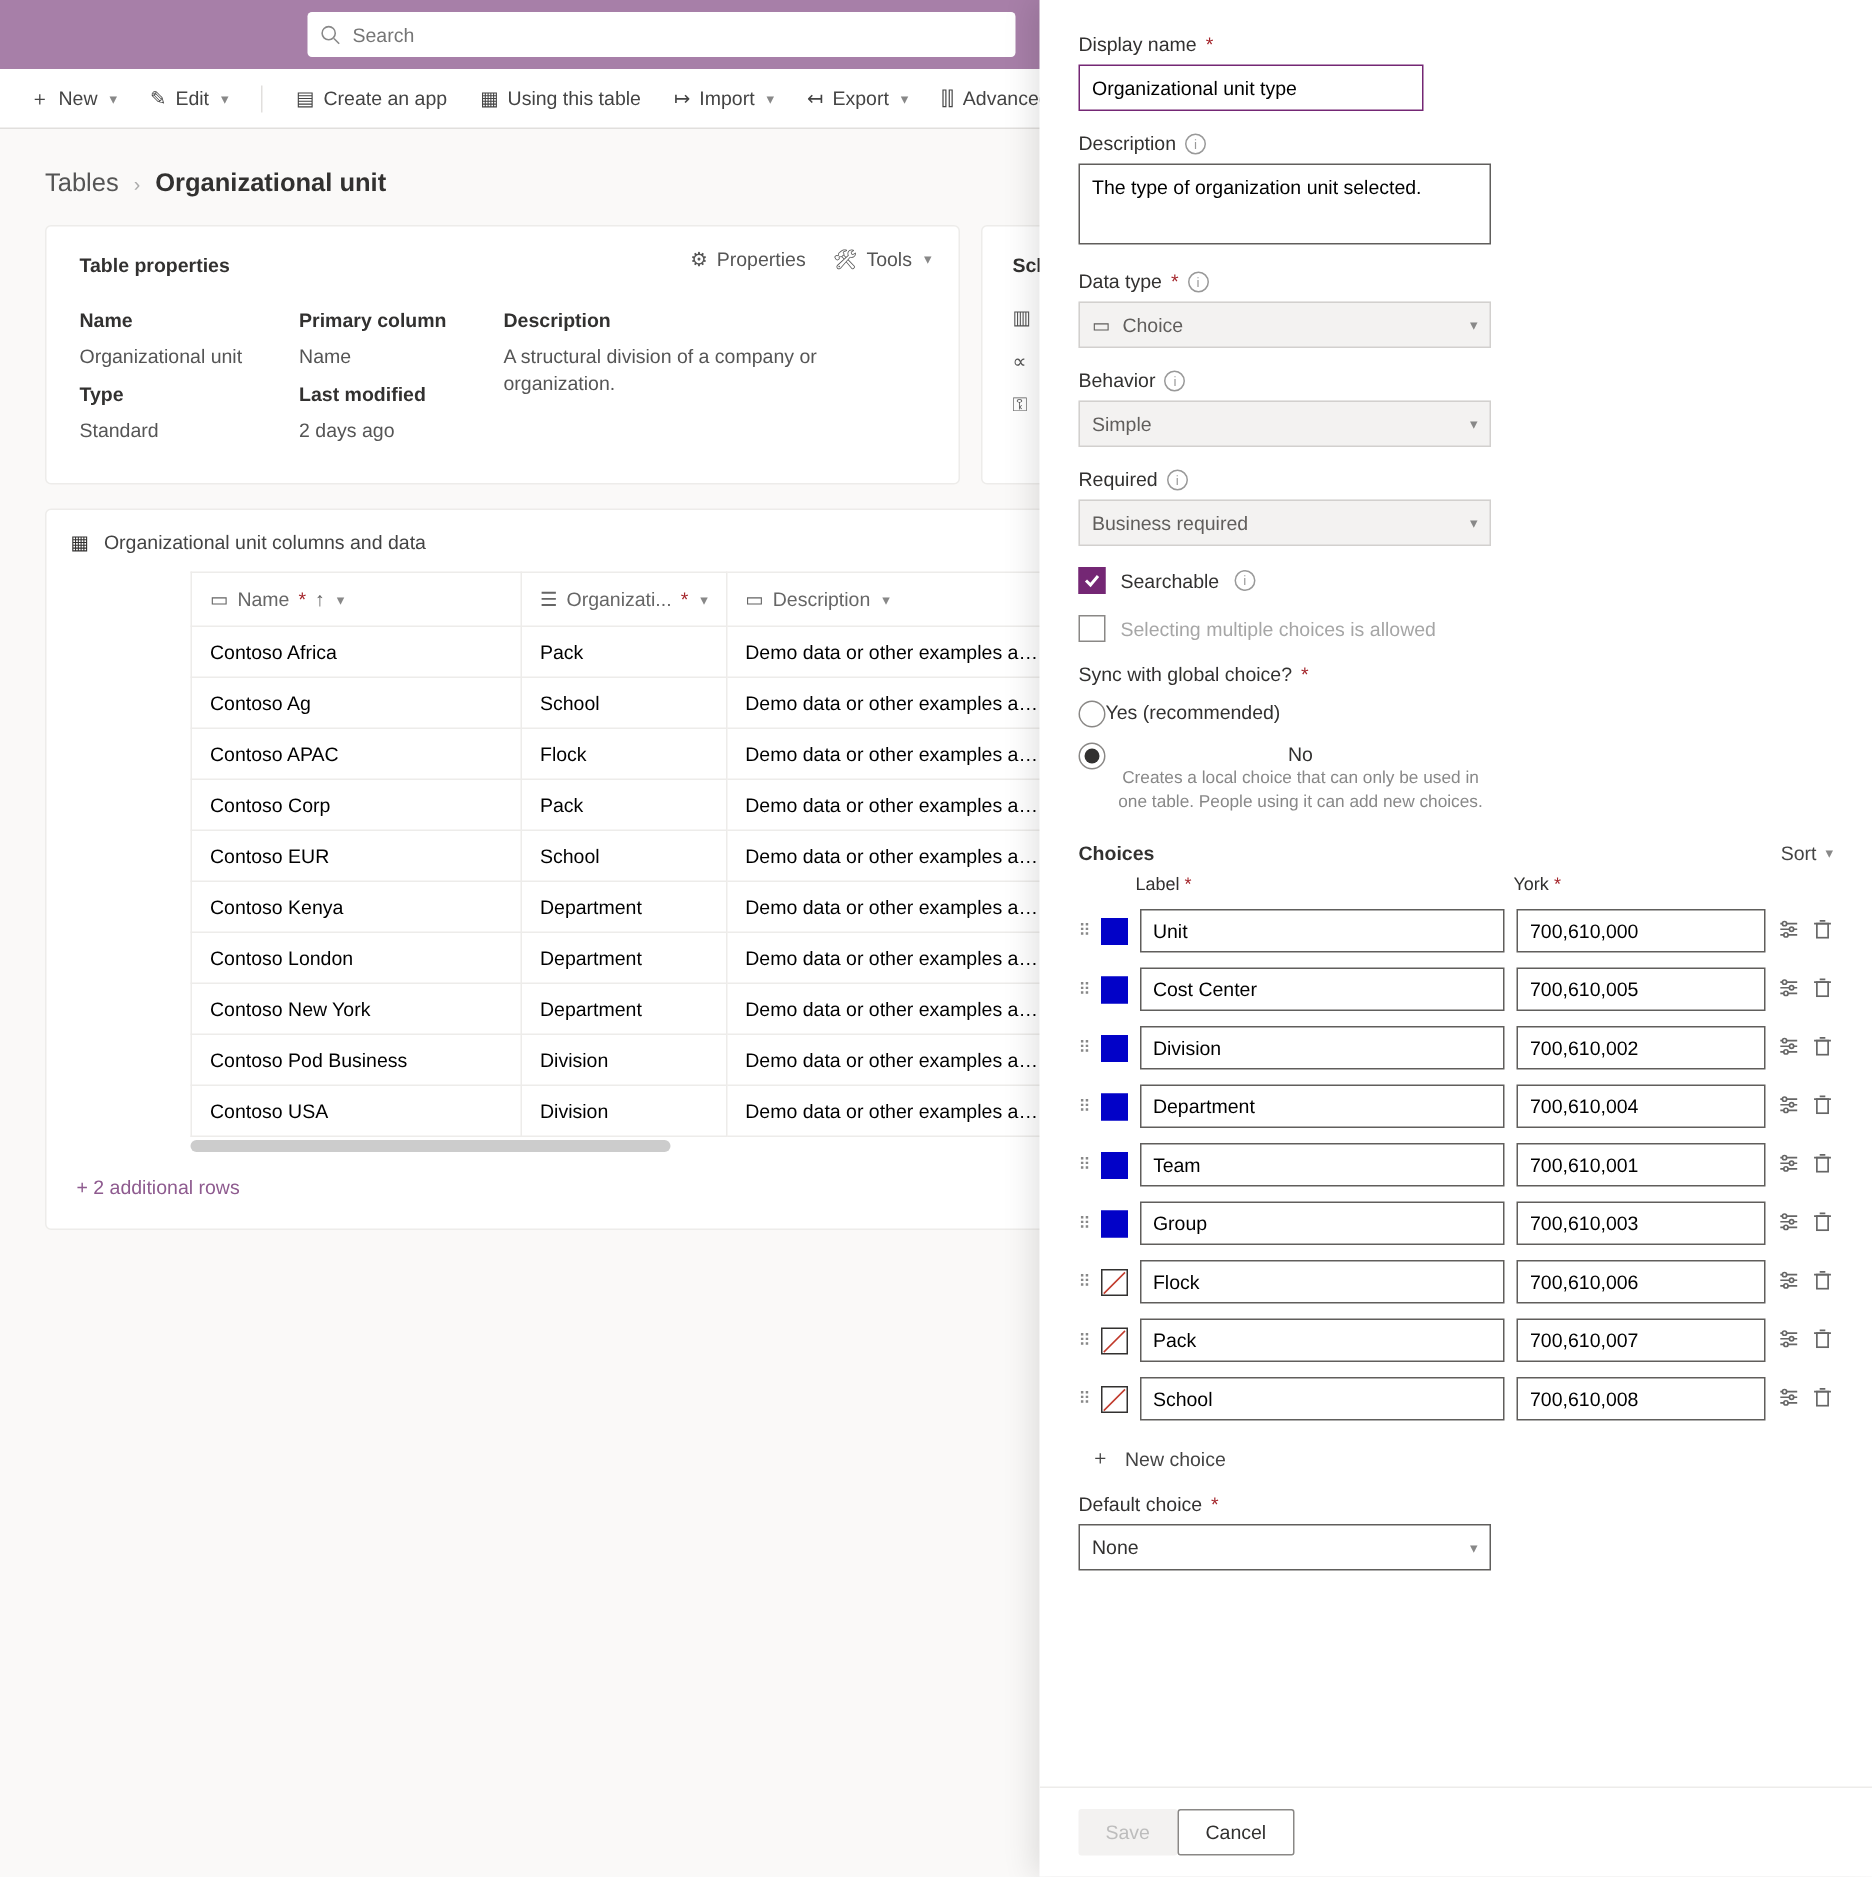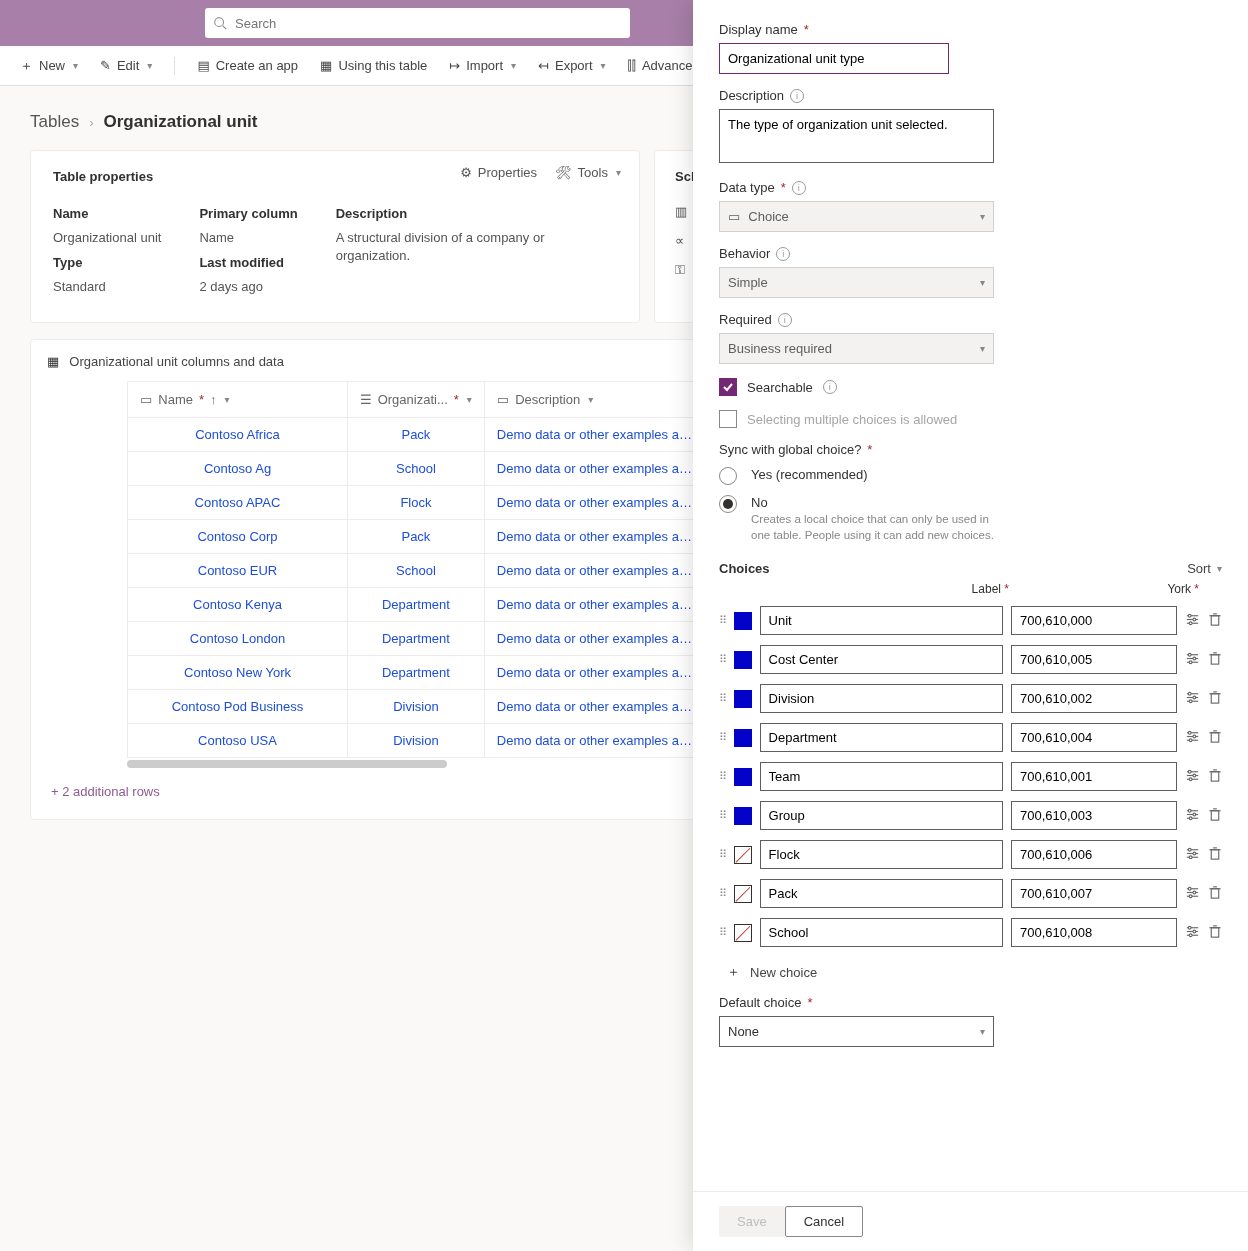--- a/index.html
+++ b/index.html
@@ -1,18 +1,18 @@
 <!DOCTYPE html>
 <html><head>
 <meta charset="utf-8">
 <style>
   * { box-sizing: border-box; }
   html, body { margin:0; padding:0; font-family: "Segoe UI", -apple-system, sans-serif; font-size:13px; color:#323130; background:#faf9f8; height:100%; }
   .topbar { background:#a77fa8; height:46px; display:flex; align-items:center; padding-left:205px; }
-  .search-wrap { background:#fff; border-radius:3px; width:425px; height:30px; display:flex; align-items:center; padding:0 8px; color:#888; }
+  .search-wrap { background:#fff; border-radius:3px; width:472px; height:30px; display:flex; align-items:center; padding:0 8px; color:#888; }
   .search-wrap svg { margin-right:6px; }
   .search-wrap input { border:none; outline:none; flex:1; font-size:13px; color:#444; background:transparent; }
   .cmdbar { background:#fff; border-bottom:1px solid #e1dfdd; height:40px; display:flex; align-items:center; padding:0 20px; gap:22px; color:#444; }
   .cmdbar .cmd { display:flex; align-items:center; gap:6px; cursor:pointer; font-size:13px; }
   .cmdbar .sep { width:1px; height:18px; background:#e1dfdd; }
   .chev-sm { font-size:10px; color:#888; margin-left:2px; }
 
   .page { padding:26px 30px; }
   .bread { display:flex; align-items:center; gap:10px; margin-bottom:18px; }
   .bread a { color:#555; text-decoration:none; font-size:17px; }
@@ -31,21 +31,21 @@
   .card-schema h3 { margin:0 0 20px; font-weight:600; font-size:13px; }
   .schema-row { display:flex; align-items:center; gap:10px; color:#555; margin-bottom:14px; font-size:13px; }
 
   .grid-card { background:#fff; border:1px solid #edecea; border-radius:4px; padding:14px 16px; }
   .grid-card-head { display:flex; align-items:center; gap:10px; margin-bottom:12px; }
   .grid-card-head .ttl { font-size:13px; color:#444; }
   .data-wrap { margin-left:80px; }
   table.data { border-collapse:collapse; width:580px; font-size:13px; }
   table.data th { text-align:left; padding:10px 12px; border:1px solid #edecea; font-weight:400; color:#666; background:#fff; white-space:nowrap; }
   table.data th .hdr { display:flex; align-items:center; gap:6px; }
-  table.data td { padding:9px 12px; border:1px solid #edecea; color:#1d4ed8; white-space:nowrap; overflow:hidden; text-overflow:ellipsis; max-width:200px;text-align:center;}
+  table.data td { padding:9px 12px; border:1px solid #edecea; color:#000000; white-space:nowrap; overflow:hidden; text-overflow:ellipsis; max-width:200px;}
   .scroll-fake { height:8px; background:#ccc; border-radius:4px; width:320px; margin-left:80px; margin-top:2px; }
   .more-link { color:#8e5b8f; margin:16px 0 6px 4px; cursor:pointer; }
 
   
   .panel { position:fixed; top:0; right:0; bottom:0; width:555px; background:#fff; box-shadow: -4px 0 20px rgba(0,0,0,.12); display:flex; flex-direction:column; overflow:hidden;}
   .panel-head { padding:14px 26px 10px; position:relative; }
   .panel-head h2 { margin:0 0 4px; font-size:19px; font-weight:600; }
   .panel-head .sub { font-size:13px; color:#555; }
   .panel-head .sub a { color:#6c4a8a; text-decoration:underline; }
   .close-x { position:absolute; top:14px; right:16px; cursor:pointer; color:#666; font-size:15px; }
@@ -62,28 +62,28 @@
   .sel .left { display:flex; align-items:center; gap:8px; }
   .ck-row { display:flex; align-items:center; gap:10px; margin-top:14px; font-size:13px; }
   .ck { width:18px; height:18px; border:1px solid #742774; background:#742774; display:flex; align-items:center; justify-content:center; }
   .ck svg { stroke:#fff; }
   .ck.off { background:#fff; border:1px solid #8a8886; }
   .ck-row.dis { color:#a6a6a6; }
 
   .radio { width:18px; height:18px; border:1px solid #8a8886; border-radius:50%; display:flex; align-items:center; justify-content:center; flex-shrink:0; }
   .radio .dot { width:10px; height:10px; border-radius:50%; background:#323130; display:none; }
   .radio.on .dot { display:block; }
-  .radio-row { display:flex; gap:14px; margin-top:10px; }
+  .radio-row { display:flex; gap:0; margin-top:10px;text-align:center; }
   .radio-txt .ttl { font-size:13px; }
   .radio-txt .help { font-size:11.5px; color:#888; margin-top:2px; max-width:260px; line-height:1.35; }
 
   .choices-head { display:flex; justify-content:space-between; align-items:center; margin-top:18px; width:100%; }
   .choices-head .h { font-weight:600; }
   .sort { display:flex; align-items:center; gap:4px; cursor:pointer; color:#444; }
-  .choice-cols { display:flex; gap:10px; margin-top:6px; padding-left:38px;text-align:right; }
+  .choice-cols { display:flex; margin-top:6px; padding-left:38px; }
   .choice-cols .c1 { width:252px; font-size:12px; }
   .choice-cols .c2 { width:180px; font-size:12px; }
   .choice-row { display:flex; align-items:center; gap:8px; margin-top:10px; }
   .grip { color:#888; font-size:11px; cursor:grab; letter-spacing:-1px; }
   .swatch { width:18px; height:18px; border:1px solid #323130; }
   .swatch.blue { background:#0202c8; border-color:#0202c8; }
   .swatch.none { background:#fff; position:relative; }
   .swatch.none::after { content:""; position:absolute; left:-2px; right:-2px; top:50%; border-top:1.5px solid #c0392b; transform:rotate(-45deg); }
   .cin { border:1px solid #605e5c; padding:6px 8px; font-size:13px; outline:none; }
   .cin.lbl { width:250px; }

